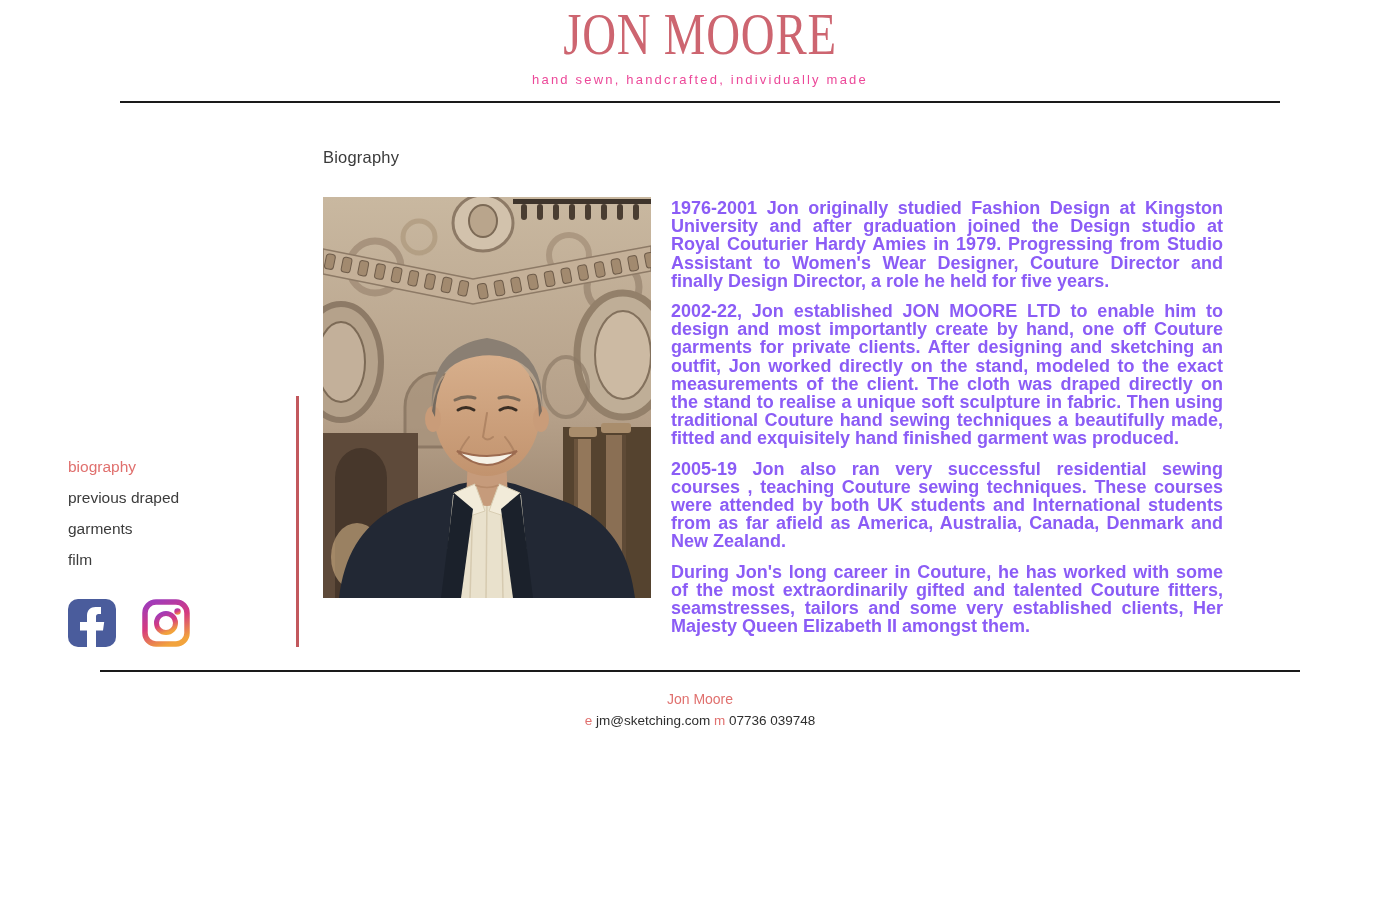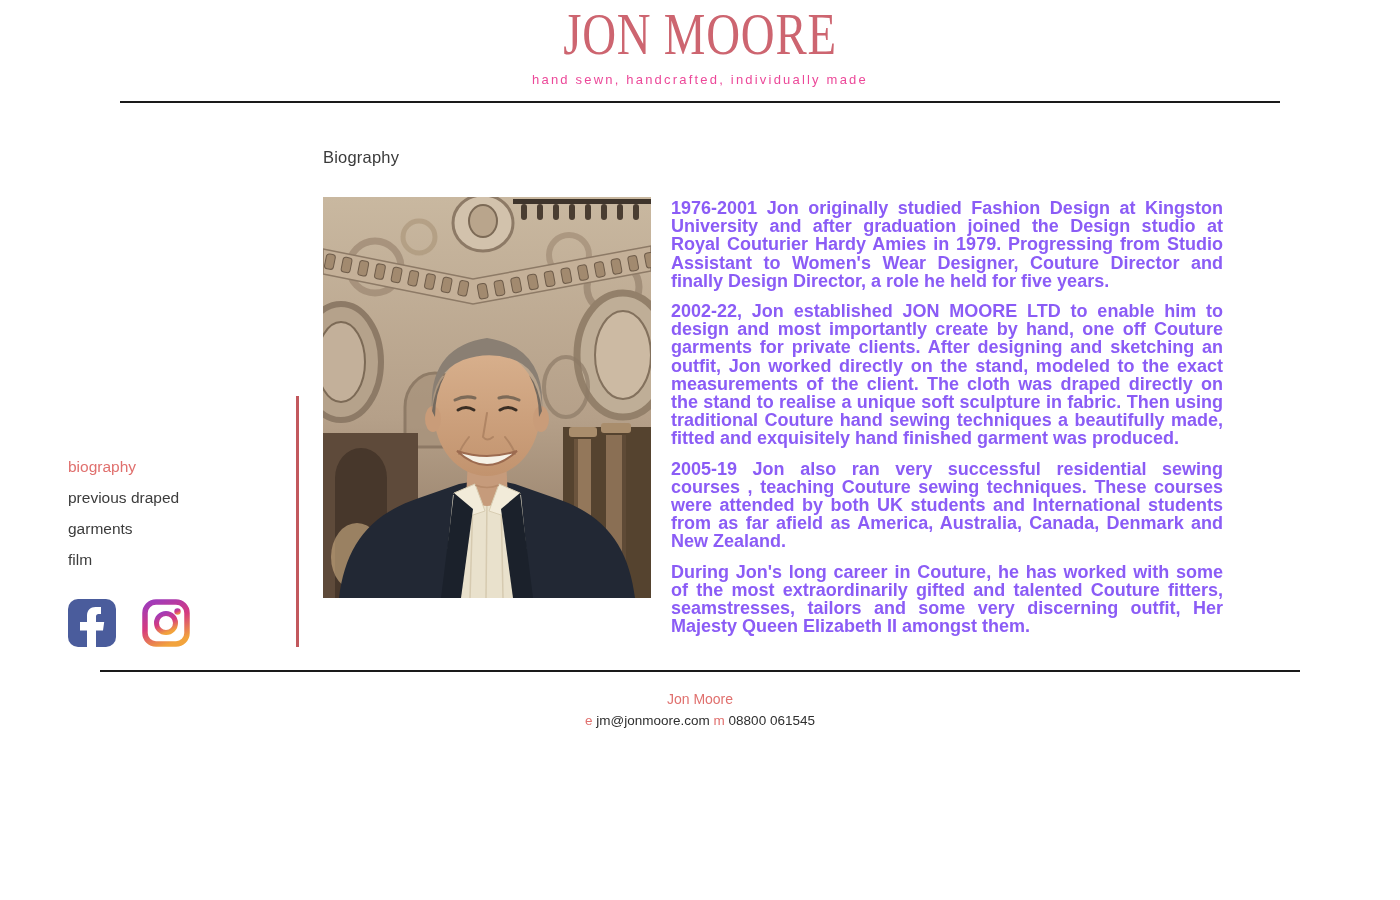--- a/index.html
+++ b/index.html
@@ -278,30 +278,30 @@
             <path d="M 134 254 Q 164 282 194 254 Q 164 264 134 254 Z" fill="#f6f1e6" stroke="#9c6b50" stroke-width="2"></path>
 
             <path d="M 152 288 Q 164 293 176 288" stroke="#b08564" stroke-width="1.5" fill="none" opacity="0.7"></path>
           </svg>
         </div>
 
         <div class="bio-text">
           <p>1976-2001 Jon originally studied Fashion Design at Kingston University and after graduation joined the Design studio at Royal Couturier Hardy Amies in 1979. Progressing from Studio Assistant to Women's Wear Designer, Couture Director and finally Design Director, a role he held for five years.</p>
           <p>2002-22, Jon established JON MOORE LTD to enable him to design and most importantly create by hand, one off Couture garments for private clients. After designing and sketching an outfit, Jon worked directly on the stand, modeled to the exact measurements of the client. The cloth was draped directly on the stand to realise a unique soft sculpture in fabric. Then using traditional Couture hand sewing techniques a beautifully made, fitted and exquisitely hand finished garment was produced.</p>
           <p>2005-19 Jon also ran very successful residential sewing courses , teaching Couture sewing techniques. These courses were attended by both UK students and International students from as far afield as America, Australia, Canada, Denmark and New Zealand.</p>
-          <p>During Jon's long career in Couture, he has worked with some of the most extraordinarily gifted and talented Couture fitters, seamstresses, tailors and some very discerning outfit, Her Majesty Queen Elizabeth II amongst them.</p>
+          <p>During Jon's long career in Couture, he has worked with some of the most extraordinarily gifted and talented Couture fitters, seamstresses, tailors and some very established clients, Her Majesty Queen Elizabeth II amongst them.</p>
         </div>
       </div>
     </main>
   </div>
 
   <footer>
     <hr class="footer-rule">
     <div class="footer-name">Jon Moore</div>
     <div class="footer-contact">
       <span class="accent">e</span>
-      <a href="#">jm@jonmoore.com</a>
+      <a href="#">jm@sketching.com</a>
       <span class="accent">m</span>
-      <span>08800 061545</span>
+      <span>07736 039748</span>
     </div>
   </footer>
 
 </div>
 
 </body></html>

